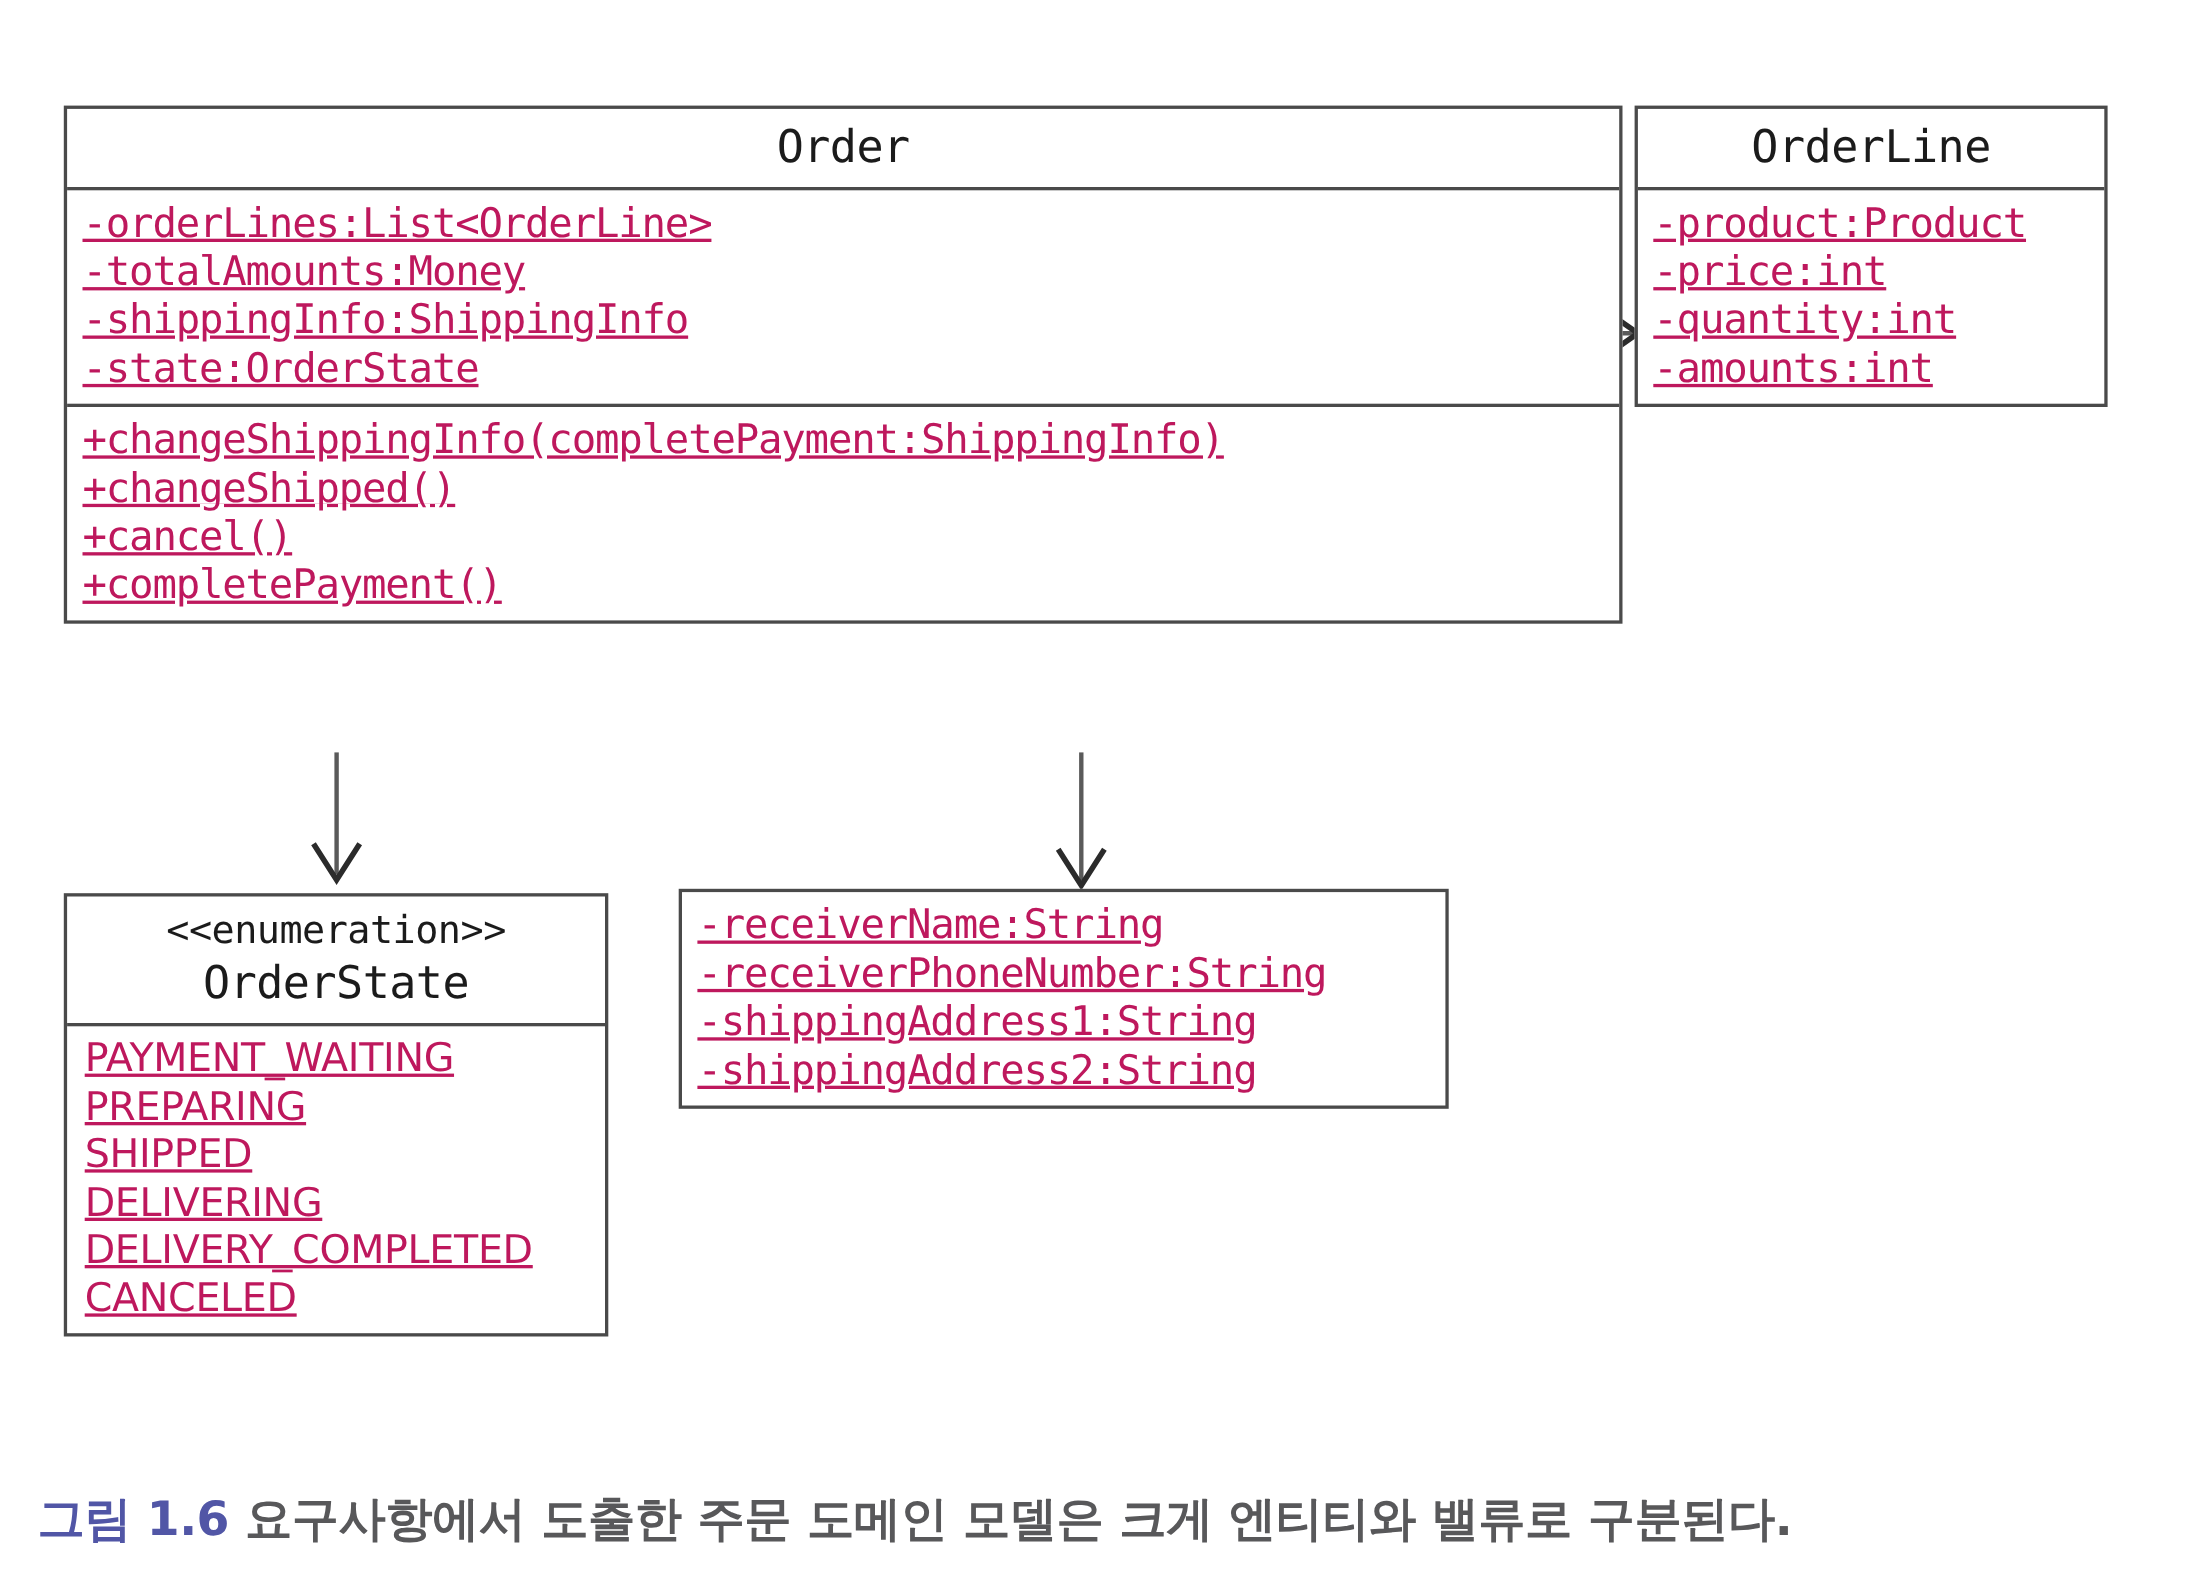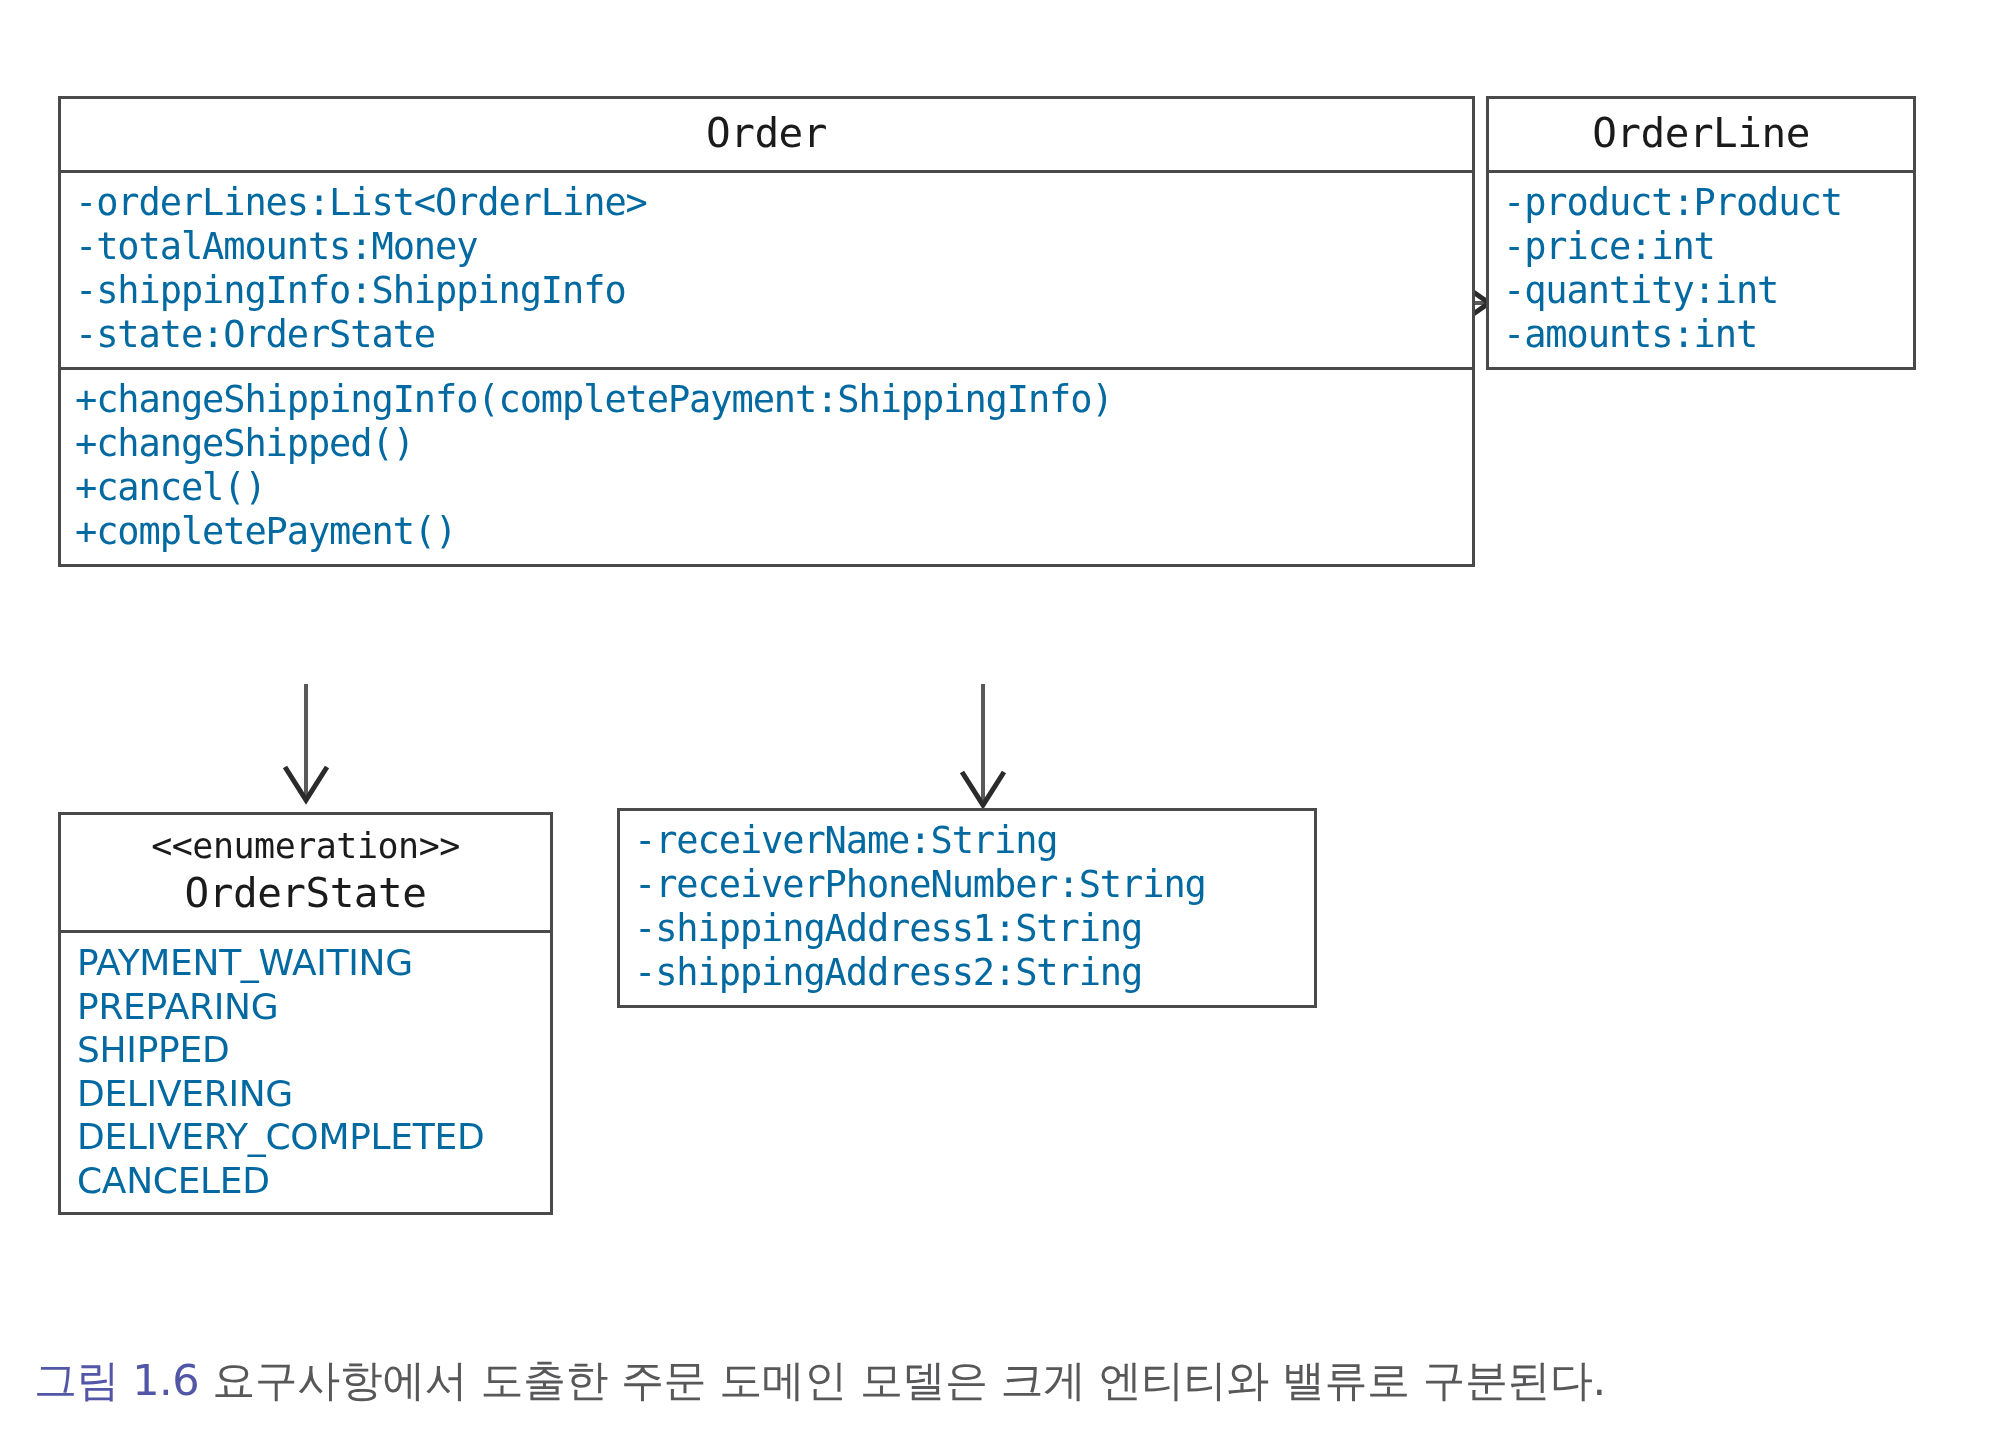--- a/index.html
+++ b/index.html
@@ -57,24 +57,25 @@
     line-height: 1.2;
   }
 
   .uml-list {
     padding: 8px 0 10px 0;
   }
   .uml-row {
     font-family: "DejaVu Sans Mono", monospace;
     font-size: 37px;
     line-height: 1.19;
-    color: #0369a1;
+    color: #be185d;
     padding: 0 6px 0 14px;
     white-space: pre;
     letter-spacing: -1.1px;
+    text-decoration: underline;
   }
   .enum-row {
     font-family: "DejaVu Sans", sans-serif;
     font-size: 36px;
     line-height: 1.21;
     letter-spacing: -0.3px;
     padding-left: 16px;
   }
 
   
@@ -87,21 +88,21 @@
   }
 
   
   .caption {
     position: absolute;
     left: 34px;
     top: 1352px;
     width: 1900px;
     font-family: "DejaVu Sans", sans-serif;
     font-size: 43px;
-    font-weight: normal;
+    font-weight: bold;
     color: #58585a;
     letter-spacing: -0.5px;
     white-space: nowrap;
   }
   .caption .fig-no {
     color: #5156a6;
   }
 </style>
 </head>
 <body>

